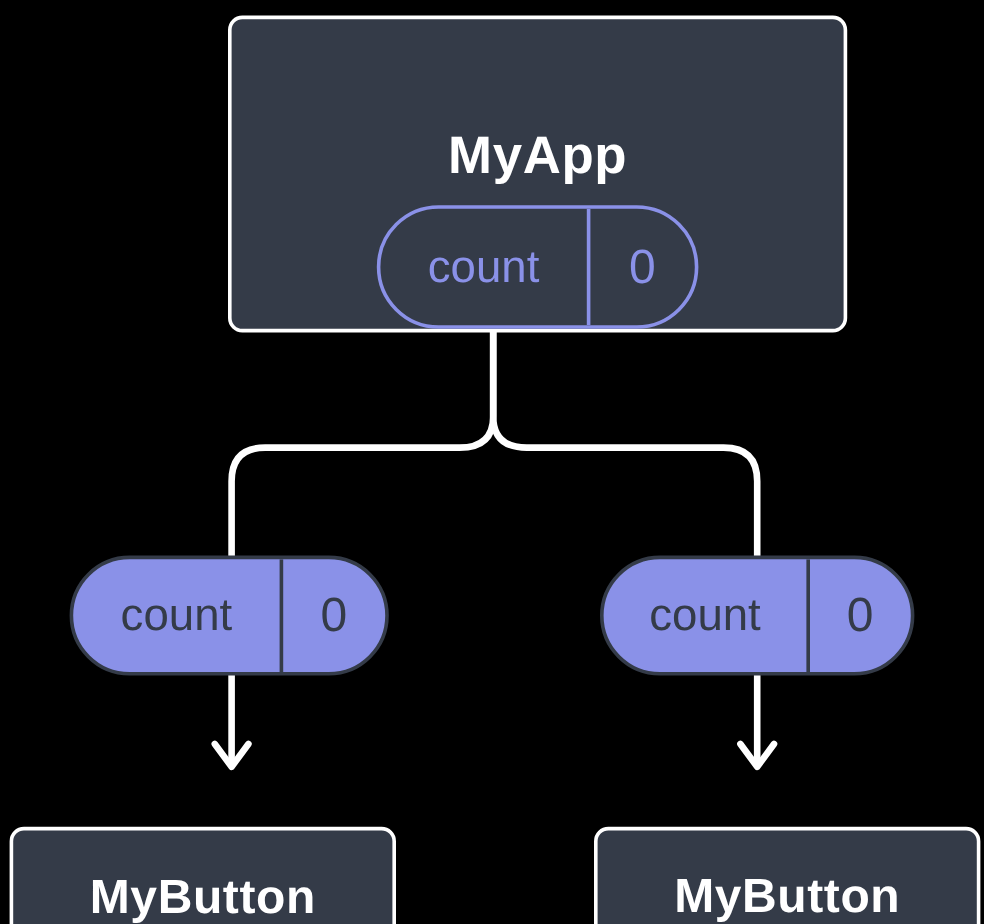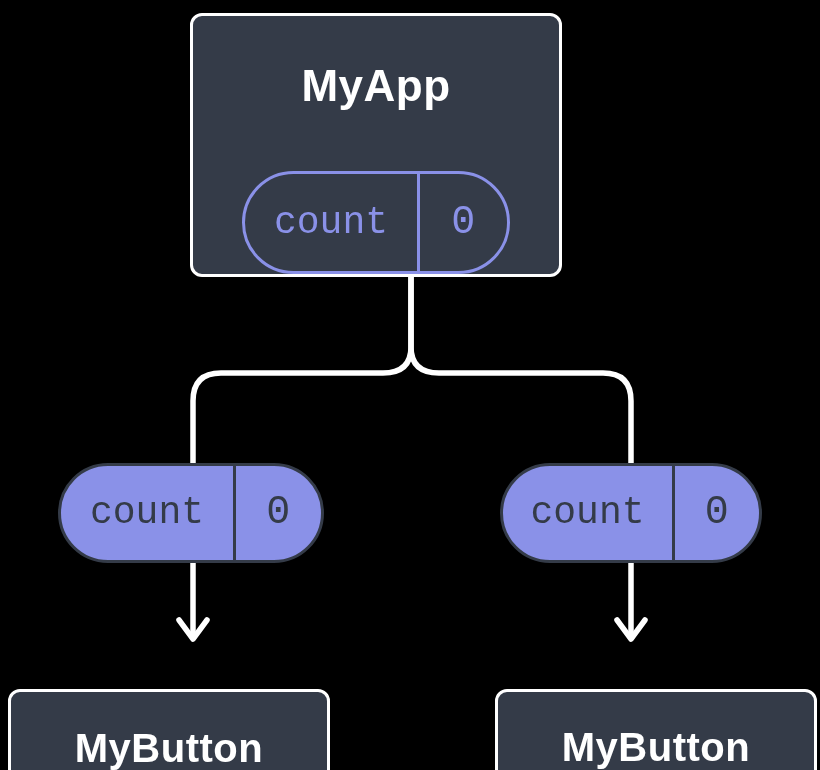--- a/index.html
+++ b/index.html
@@ -37,32 +37,31 @@
     color: #FFFFFF;
     font-size: 44px;
     font-weight: 700;
     line-height: 1.1;
     letter-spacing: 0.5px;
     white-space: nowrap;
   }
   .root-node {
     left: 190px;
     top: 13px;
-    width: 372px;
+    width: 516px;
     height: 264px;
-    justify-content: space-between;
+    justify-content: flex-end;
     padding-top: 46px;
   }
   .pill {
     display: flex;
     align-items: stretch;
     box-sizing: border-box;
     border-radius: 52px;
     overflow: hidden;
-    font-family: Liberation Mono, monospace;
   }
   .state-pill {
     margin-top: 17px;
     width: 268px;
     height: 103px;
     border: 3px solid #8A91E8;
     background: transparent;
     color: #8A91E8;
   }
   .prop-pill {

